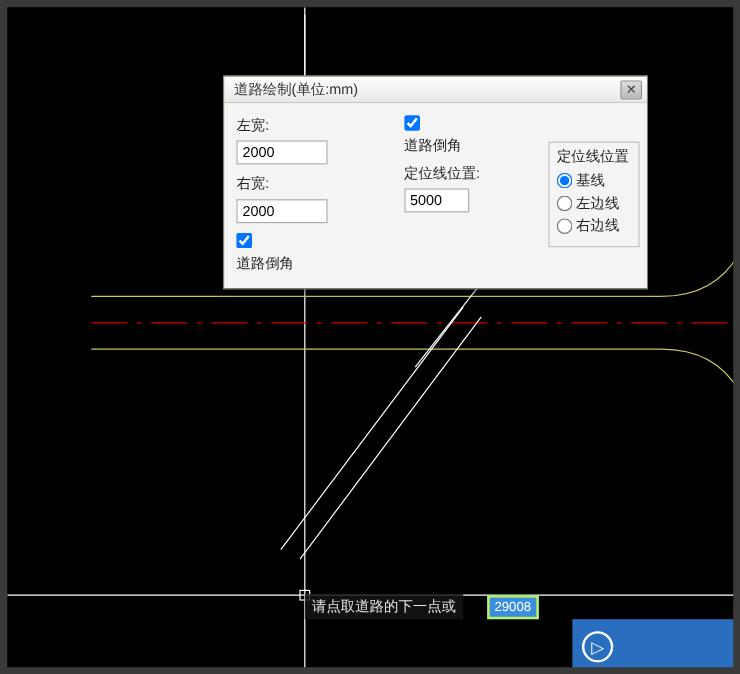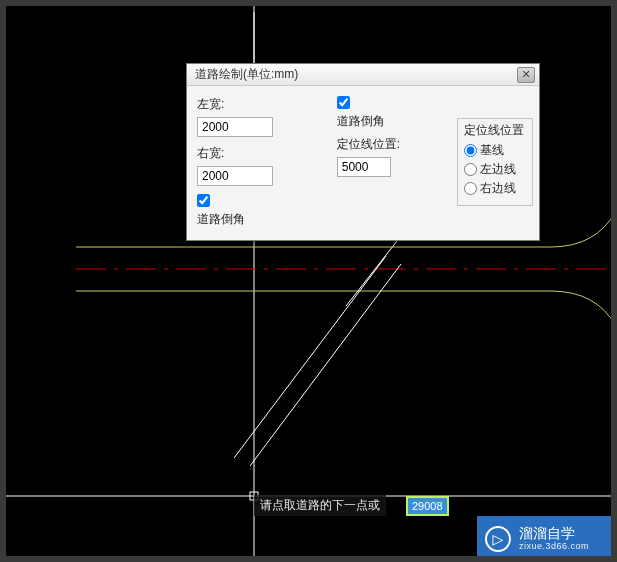--- a/index.html
+++ b/index.html
@@ -188,19 +188,15 @@
   <div class="prompt-bar">
     <span class="prompt-text">请点取道路的下一点或</span>
     <span class="coord-badge">29008</span>
   </div>
 </div>
 
 <div class="watermark">
   <div class="wm-logo">
     <span>▷</span>
   </div>
-  <div class="wm-text">
-    <span>溜溜自学</span>
-    <span class="wm-sub">zixue.3d66.com</span>
-  </div>
 </div>
 
 <div class="outer-frame"></div>
 
 </body></html>

